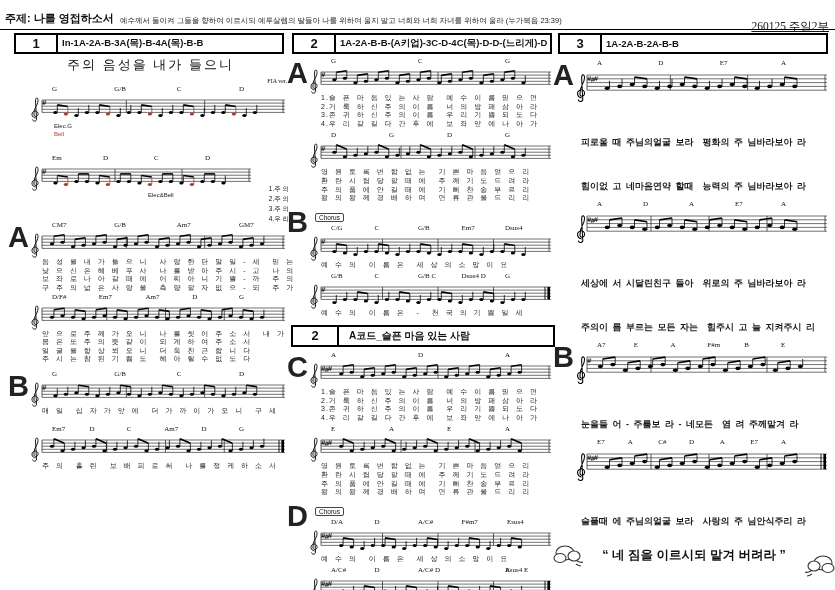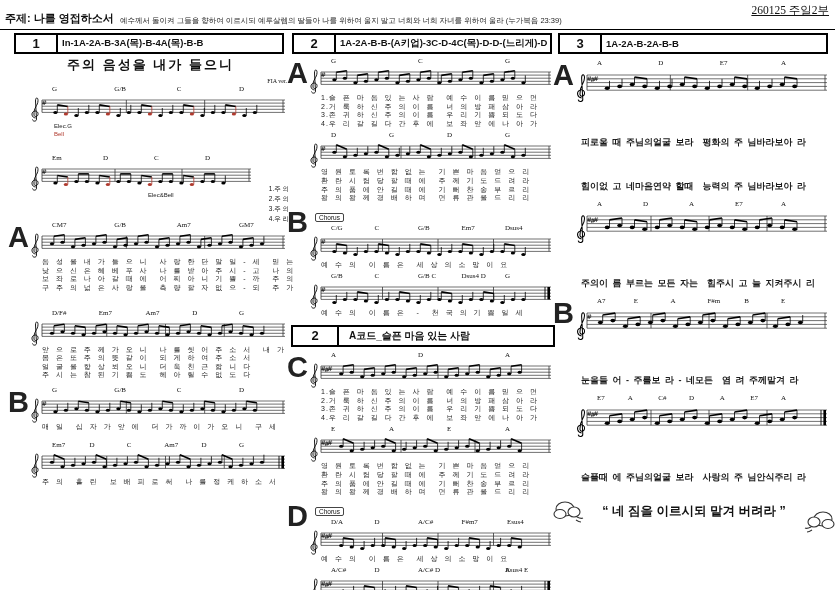--- a/index.html
+++ b/index.html
@@ -4,33 +4,33 @@
 <style>
   html,body{margin:0;padding:0;}
   body{
     width:835px;height:590px;background:#ffffff;position:relative;overflow:hidden;
     font-family:"Liberation Sans",sans-serif;color:#111;
   }
   .page{position:absolute;inset:0;}
   
   .hdr-topic{position:absolute;left:5px;top:11px;font-size:11px;font-weight:bold;white-space:nowrap;}
   .hdr-verse{position:absolute;left:120px;top:16px;font-size:7.5px;white-space:nowrap;color:#222;}
-  .hdr-date{position:absolute;right:6px;top:3px;font-size:11.5px;font-family:"Liberation Serif",serif;
+  .hdr-date{position:absolute;right:6px;top:19px;font-size:11.5px;font-family:"Liberation Serif",serif;
     text-decoration:underline;white-space:nowrap;}
   .hdr-rule{position:absolute;left:0;right:0;top:29px;border-top:1.5px solid #000;}
   .songbox{position:absolute;top:33px;height:21px;border:2px solid #000;display:flex;background:#fff;box-sizing:border-box;}
   .sb-num{width:40px;border-right:2px solid #000;display:flex;align-items:center;justify-content:center;
     font-weight:bold;font-size:13px;}
   .sb-seq{flex:1;display:flex;align-items:center;padding-left:4px;font-size:9.5px;font-weight:bold;white-space:nowrap;}
   
   .col{position:absolute;top:55px;}
   #col1{left:12px;width:277px;}
   #col2{left:291px;width:264px;}
   #col3{left:557px;width:274px;}
-  .col-title{text-align:center;font-size:13px;font-weight:bold;letter-spacing:2px;margin:1px 0 11px;}
+  .col-title{text-align:center;font-size:13px;font-weight:normal;letter-spacing:2px;margin:1px 0 11px;}
   .staff-row{position:relative;padding-left:16px;}
   .big-letter{position:absolute;left:-4px;top:2px;font-size:29px;font-weight:bold;color:#222;line-height:1;}
   .chorus-label{display:inline-block;border:1px solid #444;font-size:6.5px;padding:0 3px;margin:0 0 1px 8px;
     border-radius:2px;background:#fff;}
   .chords{position:relative;height:9px;}
   .chords span{position:absolute;top:0;font-size:7px;font-family:"Liberation Serif",serif;white-space:nowrap;}
   .staff-svg{display:block;}
   .lyr-line{font-size:7px;line-height:8.6px;white-space:pre;padding-left:14px;word-spacing:3px;letter-spacing:1px;color:#1a1a1a;}
   .big .lyr-line{font-size:9px;line-height:12px;font-weight:bold;letter-spacing:0;word-spacing:2px;padding-left:8px;margin-top:32px;}
   .below-labels{font-size:6px;line-height:1.35;color:#222;}
@@ -289,21 +289,21 @@
             <line x1="235.9" y1="13.75" x2="235.9" y2="6.25" stroke="#000" stroke-width="0.8"></line>
           </svg>
         </div>
         <div class="lyrics">
           <div class="lyr-line">음 성 을 내 가 들 으 니  사 랑 한 단 말 일 - 세  믿 는</div>
           <div class="lyr-line">낮 으 신 은 혜 베 푸 사  나 를 받 아 주 시 - 고  나 의</div>
           <div class="lyr-line">보 좌 로 나 아 갈 때 에  어 찌 아 니 기 쁠 - 까  주 의</div>
           <div class="lyr-line">구 주 의 넓 은 사 랑 을  측 량 할 자 없 으 - 되  주 가</div>
         </div>
       </div>
-      <div class="staff-row" style="margin-top: 16px;">
+      <div class="staff-row" style="margin-top: 0;">
         <div class="chords">
           <span style="left: 24px;">D/F#</span>
           <span style="left: 70.75px;">Em7</span>
           <span style="left: 117.5px;">Am7</span>
           <span style="left: 164.25px;">D</span>
           <span style="left: 211px;">G</span>
         </div>
         <div class="svg-wrap">
           <svg class="staff-svg" width="257" height="28" viewBox="0 0 257 28">
             <line x1="14" y1="6" x2="257" y2="6" stroke="#333" stroke-width="0.7"></line>
@@ -1242,20 +1242,21 @@
             <ellipse cx="196.7" cy="16.5" rx="2.5" ry="1.8" fill="#000"></ellipse>
             <line x1="199" y1="16.5" x2="199" y2="9" stroke="#000" stroke-width="0.8"></line>
             <ellipse cx="209.2" cy="18.4" rx="2.5" ry="1.8" fill="#000"></ellipse>
             <line x1="211.5" y1="18.4" x2="211.5" y2="10.899999999999999" stroke="#000" stroke-width="0.8"></line>
             <line x1="211.5" y1="10.899999999999999" x2="224" y2="12.799999999999997" stroke="#000" stroke-width="1.6"></line>
             <ellipse cx="221.7" cy="20.299999999999997" rx="2.5" ry="1.8" fill="#000"></ellipse>
             <line x1="224" y1="20.299999999999997" x2="224" y2="12.799999999999997" stroke="#000" stroke-width="0.8"></line>
           </svg>
         </div>
         <div class="lyrics">
+          <div class="lyr-line">세상에 서 시달린친구 들아  위로의 주 님바라보아 라</div>
           <div class="lyr-line">주의이 름 부르는 모든 자는  힘주시 고 늘 지켜주시 리</div>
         </div>
       </div>
       <div class="staff-row big" style="margin-top: 8px;">
         <div class="big-letter">B</div>
         <div class="chords">
           <span style="left: 24px;">A7</span>
           <span style="left: 60.8px;">E</span>
           <span style="left: 97.6px;">A</span>
           <span style="left: 134.4px;">F#m</span>

